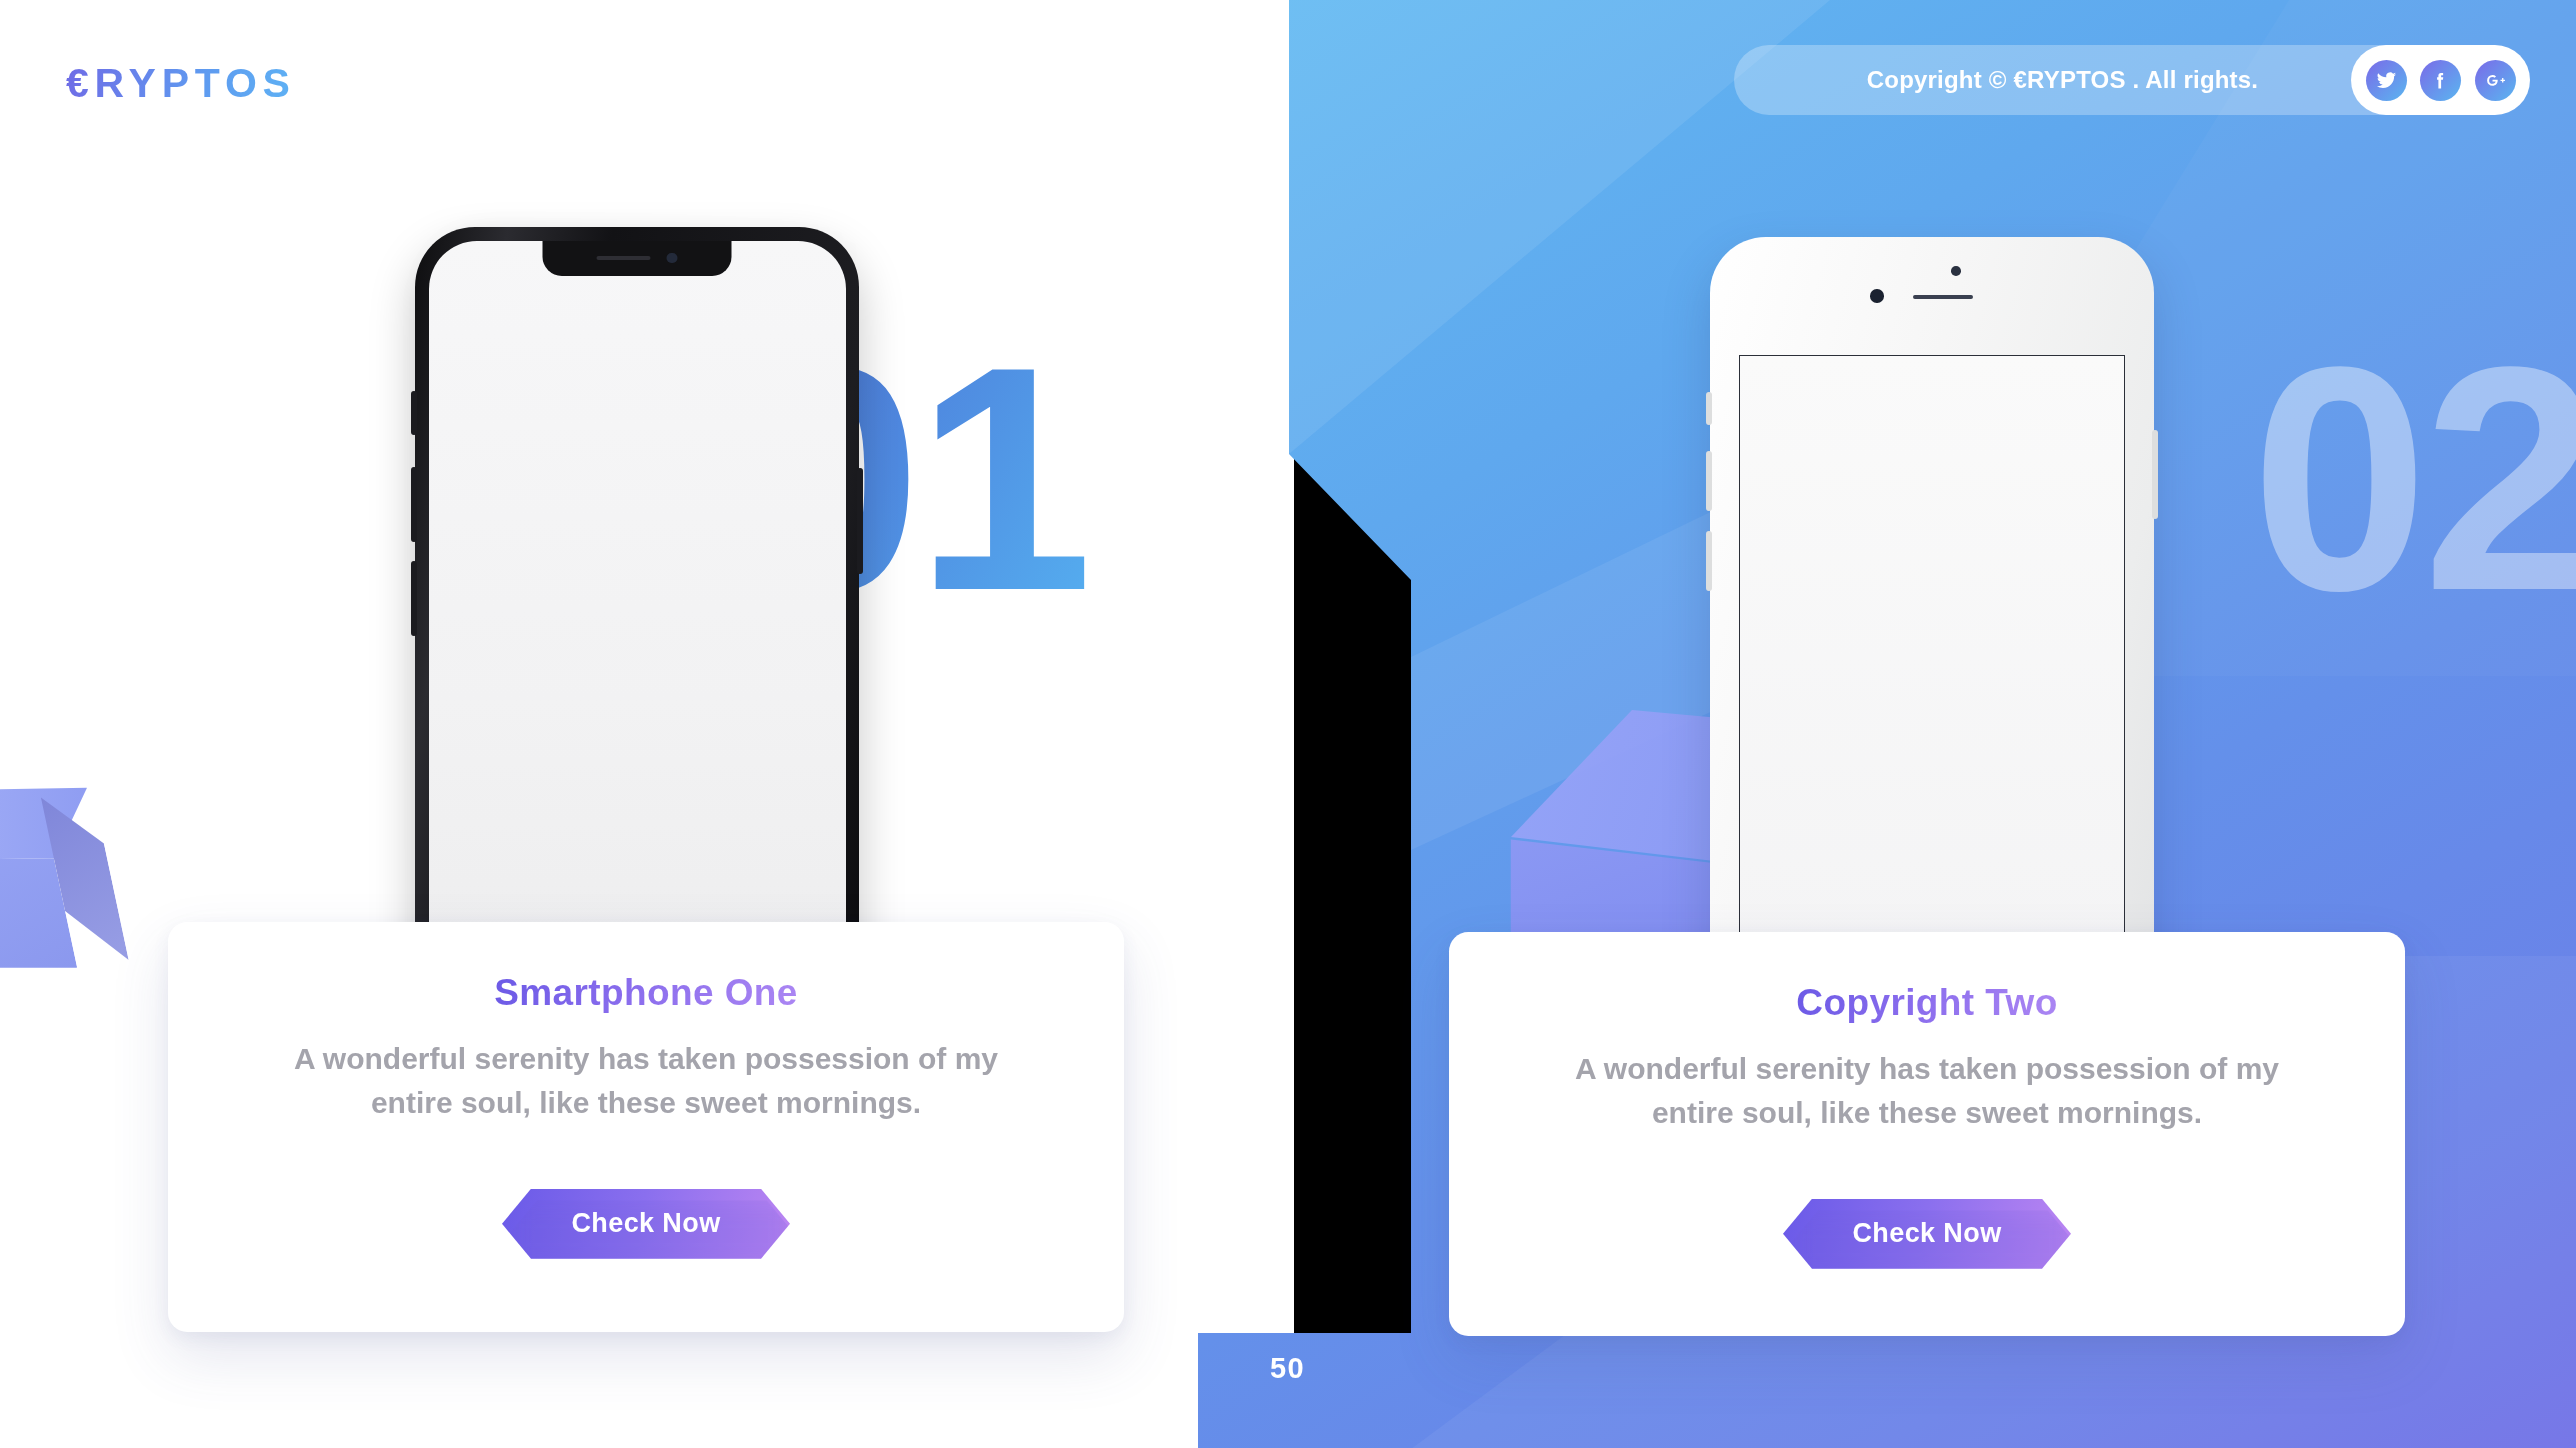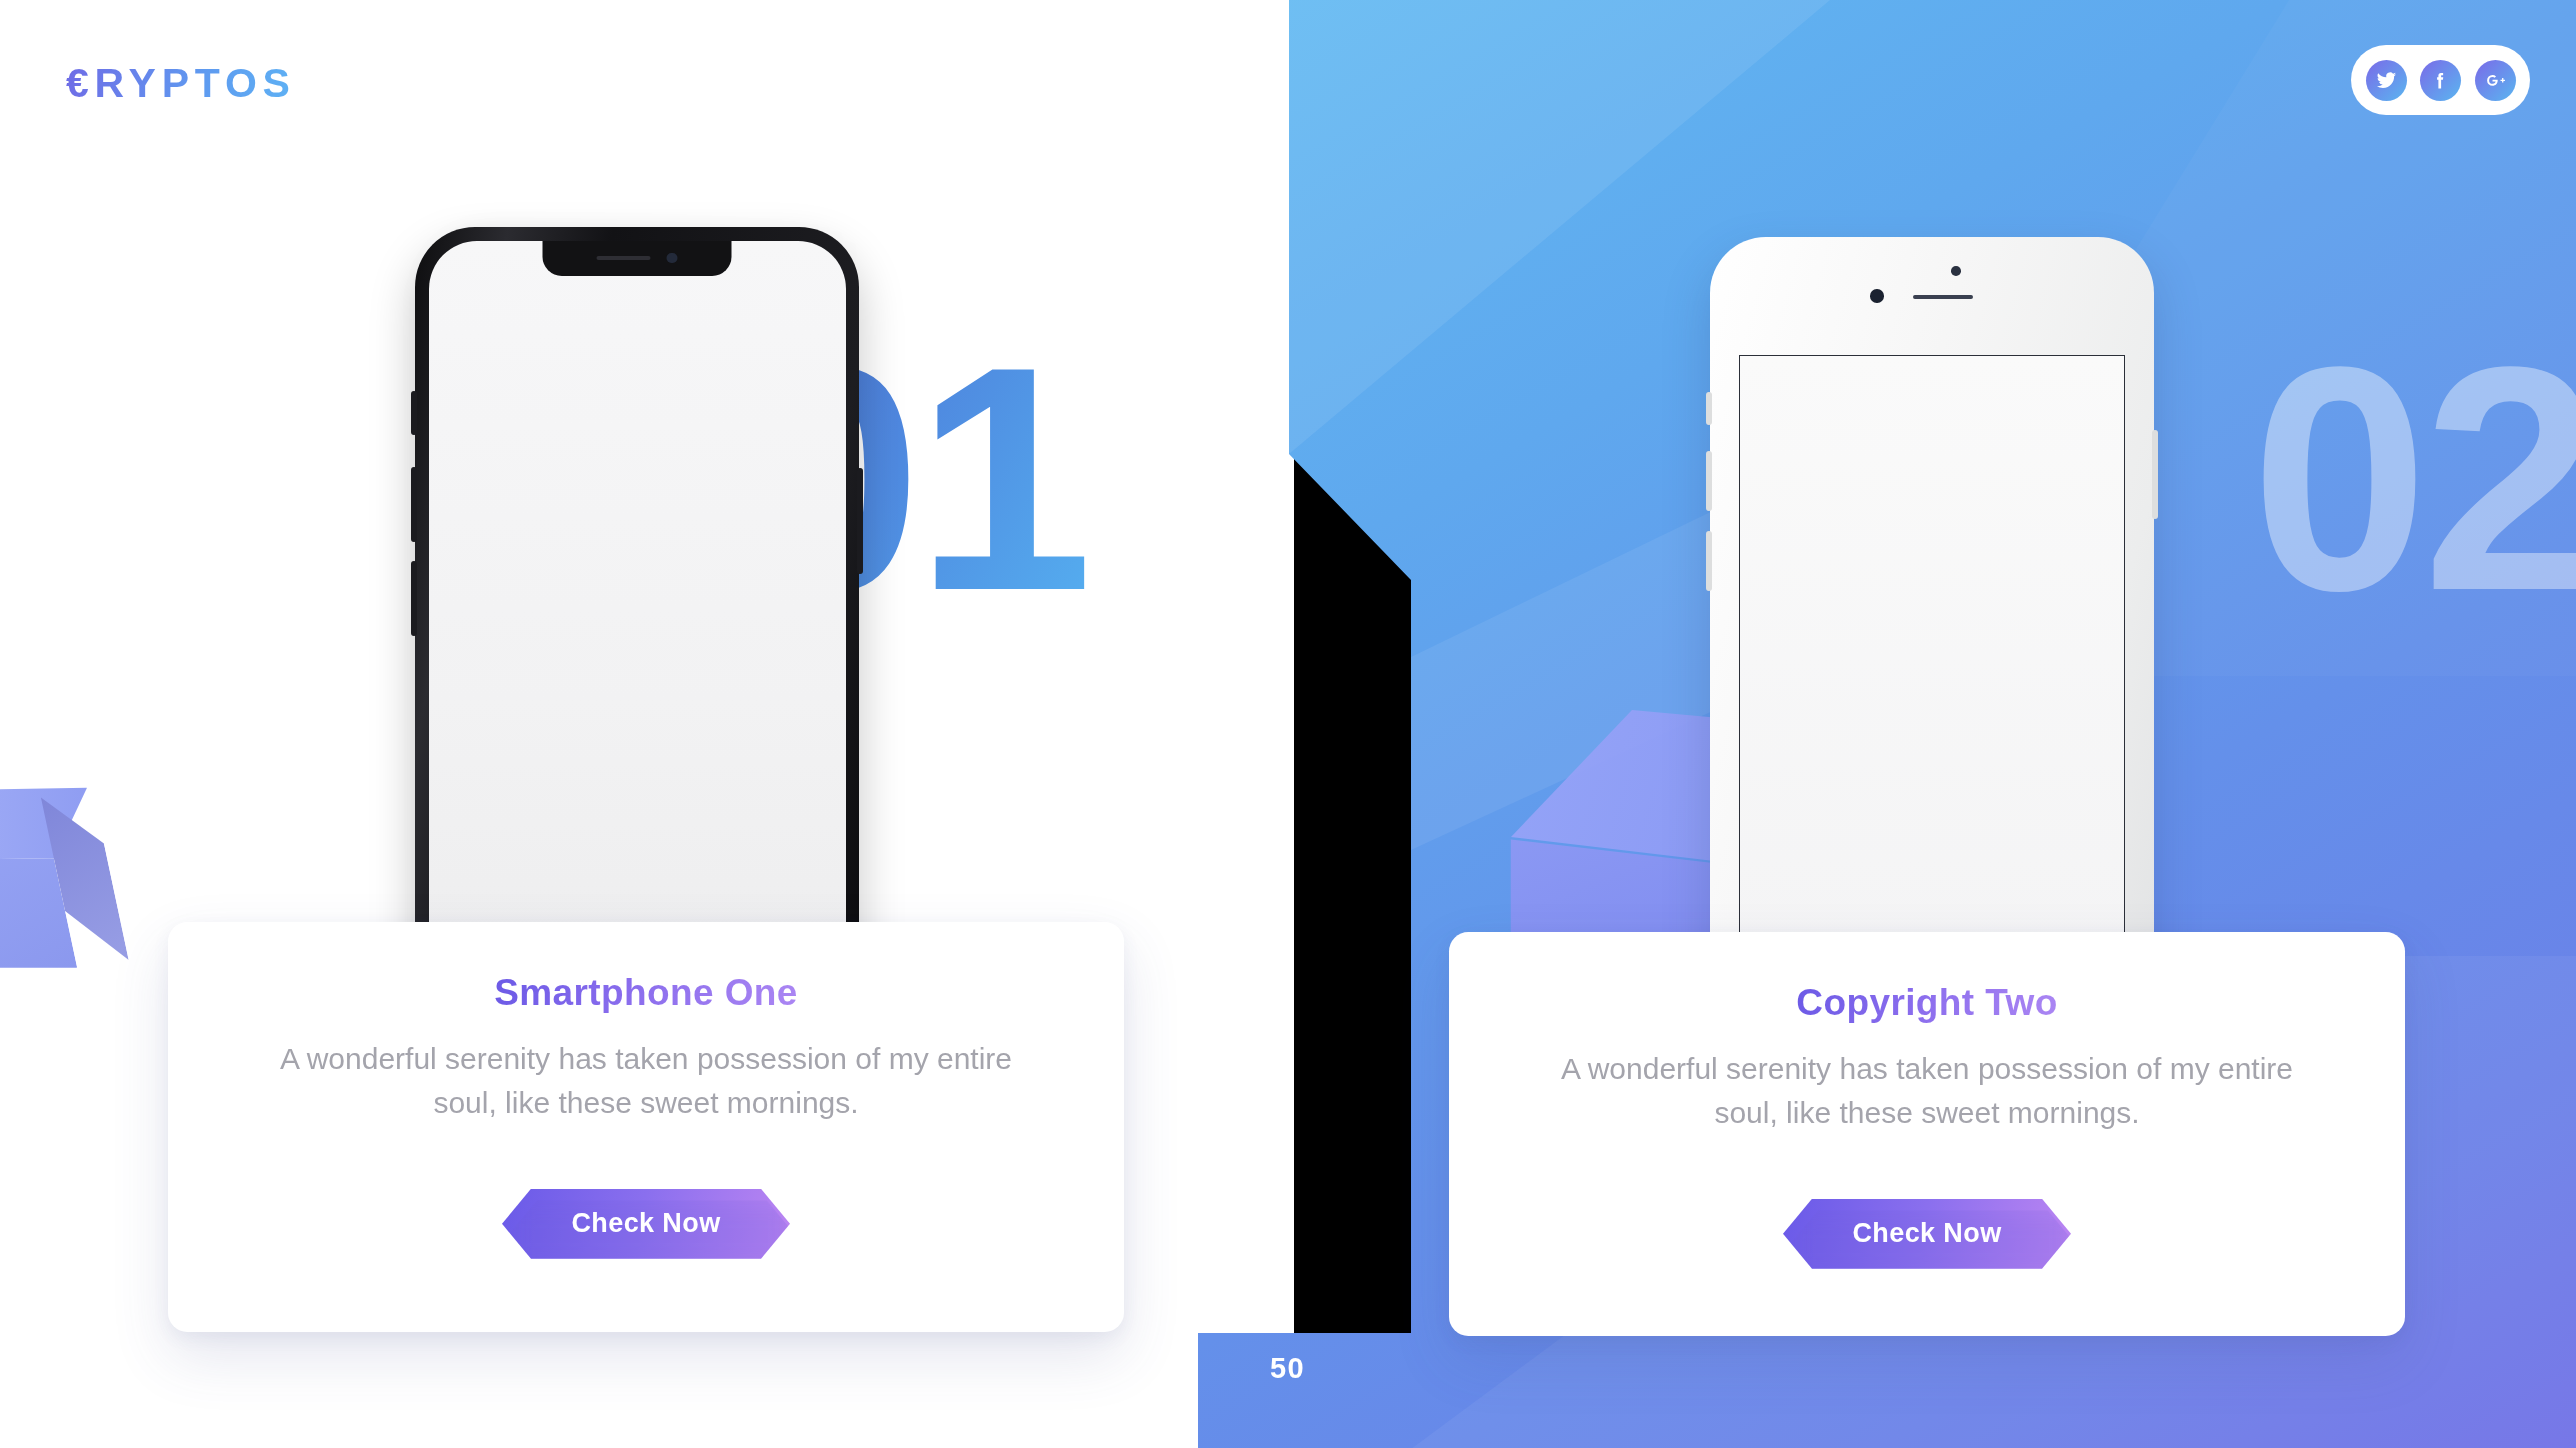--- a/index.html
+++ b/index.html
@@ -284,21 +284,21 @@
     background-clip:text;
     color:transparent;
   }
   .card-desc {
     margin-top:23px;
     width:734px;
     text-align:center;
     font-size:30px;
     line-height:1.48;
     color:#a4a4ac;
-    font-weight:400;
+    font-weight:700;
   }
   .cta {
     position:relative;
     margin-top:63px;
     width:288px; height:70px;
     background:linear-gradient(100deg,#6a5ae8 0%,#8a6fee 48%,#bb85f2 100%);
     clip-path:polygon(29px 0, 259px 0, 288px 35px, 259px 70px, 29px 70px, 0 35px);
     display:flex; align-items:center; justify-content:center;
     cursor:pointer;
   }
@@ -397,20 +397,23 @@
 
   <div class="card card-right">
     <div class="card-title">Copyright Two</div>
     <div class="card-desc">A wonderful serenity has taken possession of my entire soul, like these sweet mornings.</div>
     <div class="cta">
       <div class="cta-shadow"></div>
       <span class="cta-label">Check Now</span>
     </div>
   </div>
 
+  <div class="copyright-bar">
+    <div class="copyright-text">Copyright © €RYPTOS . All rights.</div>
+  </div>
 
   <div class="social-pill">
     <div class="social-icon">
       <svg viewBox="0 0 24 24">
           <path d="M23 4.9a9 9 0 0 1-2.6.7 4.5 4.5 0 0 0 2-2.5 9 9 0 0 1-2.9 1.1 4.5 4.5 0 0 0-7.7 4.1A12.8 12.8 0 0 1 2.5 3.6a4.5 4.5 0 0 0 1.4 6 4.4 4.4 0 0 1-2-.6v.1a4.5 4.5 0 0 0 3.6 4.4 4.5 4.5 0 0 1-2 .1 4.5 4.5 0 0 0 4.2 3.1A9 9 0 0 1 1 18.6a12.7 12.7 0 0 0 6.9 2c8.3 0 12.8-6.9 12.8-12.8v-.6A9 9 0 0 0 23 4.9z"></path>
         </svg>
     </div>
     <div class="social-icon">
       <svg viewBox="0 0 24 24">
           <path d="M15.1 8.4h-2.4V6.8c0-.7.4-.8.7-.8h1.6V3.3h-2.3c-2.5 0-3.1 1.9-3.1 3.1v2h-1.5v2.8h1.5V21h3.1v-9.8h2.1l.3-2.8z"></path>

